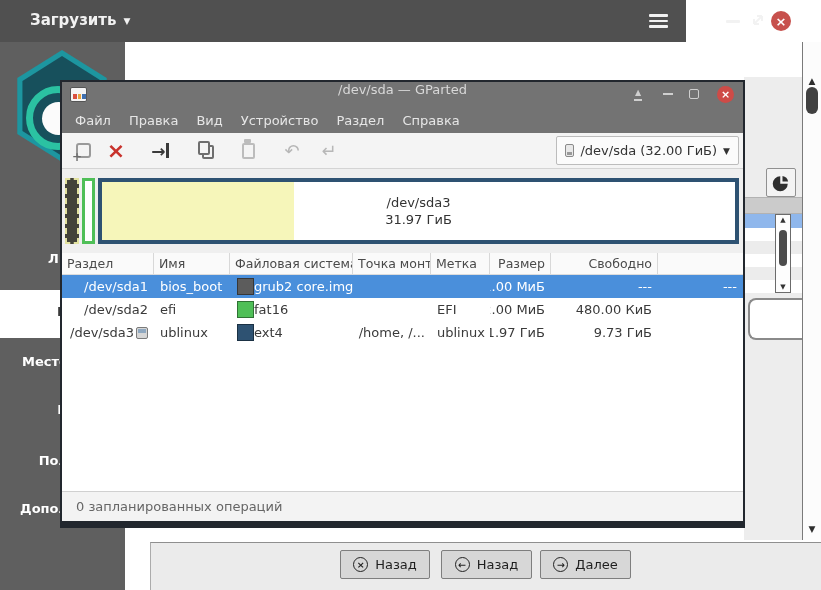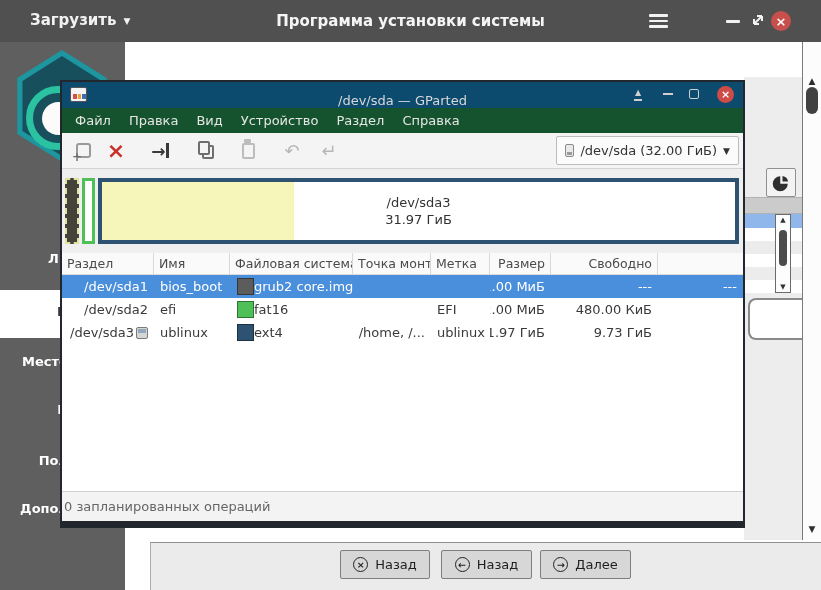--- a/index.html
+++ b/index.html
@@ -1,20 +1,20 @@
 <!DOCTYPE html>
 <html><head>
 <meta charset="utf-8">
 <style>
   * { margin:0; padding:0; box-sizing:border-box; }
   body { font-family:"DejaVu Sans", sans-serif; background:#222; }
   .screen { position:relative; width:821px; height:590px; overflow:hidden; background:#fff; }
 
   
-  .topbar { position:absolute; left:0; top:0; width:821px; height:42px; background:#505050; z-index:3; }
+  .topbar { position:absolute; left:0; top:0; width:686px; height:42px; background:#505050; z-index:3; }
   .boot-btn { position:absolute; left:30px; top:11px; color:#f2f2f2; font-size:15px; font-weight:600; display:flex; align-items:center; gap:7px; cursor:default; }
   .boot-btn .car { font-size:9px; padding-top:2px; }
   .topbar-title { position:absolute; left:0; right:0; top:12px; text-align:center; color:#f5f5f5; font-size:15px; font-weight:600; }
   .hamburger { position:absolute; left:649px; top:14px; width:19px; height:14px; display:flex; flex-direction:column; justify-content:space-between; }
   .hamburger i { display:block; height:2.6px; background:#f2f2f2; border-radius:1px; }
   .tb-min { position:absolute; left:726px; top:20px; width:14px; height:3px; background:#f2f2f2; border-radius:1px; }
   .tb-expand { position:absolute; left:750px; top:12px; }
   .tb-close { position:absolute; left:771px; top:11px; width:20px; height:20px; border-radius:50%; background:#c7504c; color:#fff; font-size:13px; font-weight:bold; display:flex; align-items:center; justify-content:center; }
 
   
@@ -54,29 +54,29 @@
   
   .bottombar { position:absolute; left:150px; top:542px; width:671px; height:48px; background:#ebebeb; border-top:1px solid #8f8f8f; border-left:1px solid #ababab; z-index:2; }
   .foot-btn { position:absolute; top:550px; height:29px; background:#d7d7d7; border:1px solid #7e7e7e; border-radius:2px; display:flex; align-items:center; justify-content:center; gap:7px; font-size:13px; color:#1f1f1f; z-index:4; }
   .foot-btn .cir { width:15px; height:15px; border:1.6px solid #222; border-radius:50%; display:flex; align-items:center; justify-content:center; font-size:9.5px; color:#222; font-weight:bold; }
   .fb-cancel { left:340px; width:90px; }
   .fb-back   { left:441px; width:91px; }
   .fb-next   { left:540px; width:91px; }
 
   
   .gparted { position:absolute; left:60px; top:80px; width:685px; height:448px; z-index:5; border:2px solid #22272e; border-bottom-width:7px; background:#fff; display:flex; flex-direction:column; }
-  .gp-title { height:26px; background:#0c4a6e; display:flex; align-items:flex-end; position:relative; flex:none; }
+  .gp-title { height:26px; background:#737373; display:flex; align-items:flex-start; position:relative; flex:none; }
   .gp-appicon { position:absolute; left:8px; top:5px; width:17px; height:15px; background:#f4f4f4; border:1px solid #555; border-radius:2px; overflow:hidden; }
   .gp-appicon .seg { position:absolute; bottom:2px; height:5px; }
   .gp-title-text { width:100%; text-align:center; color:#d8d8d8; font-size:13px; }
   .gp-eject { position:absolute; left:572px; top:6px; color:#cfcfcf; font-size:8px; border-bottom:2px solid #cfcfcf; padding:0 1px 1px; line-height:10px; }
   .gp-min { position:absolute; left:601px; top:11px; width:10px; height:2px; background:#cfcfcf; }
   .gp-restore { position:absolute; left:627px; top:7px; width:10px; height:10px; border:1.5px solid #cfcfcf; border-radius:2px; }
   .gp-close { position:absolute; left:655px; top:4px; width:17px; height:17px; border-radius:50%; background:#ce4b47; color:#fff; font-size:11px; font-weight:bold; display:flex; align-items:center; justify-content:center; }
-  .gp-menubar { height:25px; background:#14532d; display:flex; align-items:center; padding-left:4px; flex:none; }
+  .gp-menubar { height:25px; background:#737373; display:flex; align-items:center; padding-left:4px; flex:none; }
   .gp-menu-item { color:#e6e6e6; font-size:13px; padding:0 9px; }
   .gp-toolbar { height:36px; background:#f4f4f4; border-bottom:1px solid #d4d4d4; display:flex; align-items:center; position:relative; flex:none; }
   .ti { display:inline-flex; align-items:center; justify-content:center; width:22px; height:22px; }
   .ti-new { margin-left:10px; position:relative; }
   .ti-new .box { width:15px; height:15px; border:2px solid #9a9a9a; border-radius:3px; }
   .ti-new .plus { position:absolute; left:0px; bottom:-2px; font-size:12px; font-weight:bold; color:#6e6e6e; }
   .ti-del { margin-left:11px; color:#c8322c; font-size:22px; font-weight:bold; line-height:20px; }
   .ti-resize { margin-left:22px; color:#3a3a3a; font-size:17px; font-weight:bold; }
   .ti-resize .bar { display:inline-block; width:2.5px; height:15px; background:#3a3a3a; margin-left:1px; }
   .ti-copy { margin-left:24px; position:relative; }
@@ -107,33 +107,32 @@
   .th.r { justify-content:flex-end; }
   .gp-row { height:23px; display:grid; grid-template-columns:92px 76px 123px 78px 59px 61px 107px 85px; font-size:13px; color:#3a3a3a; background:#fff; flex:none; }
   .gp-row.sel { background:#4a8fdb; color:#fff; }
   .td { display:flex; align-items:center; padding:0 6px; white-space:nowrap; overflow:hidden; }
   .td.r { justify-content:flex-end; }
   .td.fs { justify-content:flex-start; padding-left:7px; }
   .swatch { width:17px; height:17px; border:1px solid rgba(0,0,0,.4); flex:none; }
   .mnt-ico { display:inline-block; width:12px; height:12px; background:#d6d6d6; border:1px solid #7a7a7a; border-radius:2px; margin-left:2px; position:relative; }
   .mnt-ico::before { content:""; position:absolute; left:1px; right:1px; top:1px; height:4px; background:#8fa8c0; }
   .gp-filler { flex:1; background:#fff; }
-  .gp-status { height:30px; background:#f3f3f3; border-top:1px solid #d0d0d0; display:flex; align-items:center; padding-left:2px; font-size:13px; color:#666; flex:none; }
+  .gp-status { height:30px; background:#f3f3f3; border-top:1px solid #d0d0d0; display:flex; align-items:center; padding-left:14px; font-size:13px; color:#666; flex:none; }
 </style>
 </head>
 <body>
 
 <div class="screen">
 
   <div class="topbar">
     <div class="boot-btn">
       <span>Загрузить</span>
       <span class="car">▼</span>
     </div>
-    <div class="topbar-title">Программа установки системы</div>
     <div class="hamburger">
         <i></i>
         <i></i>
         <i></i>
       </div>
     <div class="tb-min"></div>
     <svg class="tb-expand" width="16" height="16" viewBox="0 0 16 16">
       <path d="M4 12 L12 4" stroke="#f2f2f2" stroke-width="2" fill="none"></path>
       <path d="M12 4 h-5 M12 4 v5" stroke="#f2f2f2" stroke-width="2" fill="none"></path>
       <path d="M4 12 h5 M4 12 v-5" stroke="#f2f2f2" stroke-width="2" fill="none"></path>

